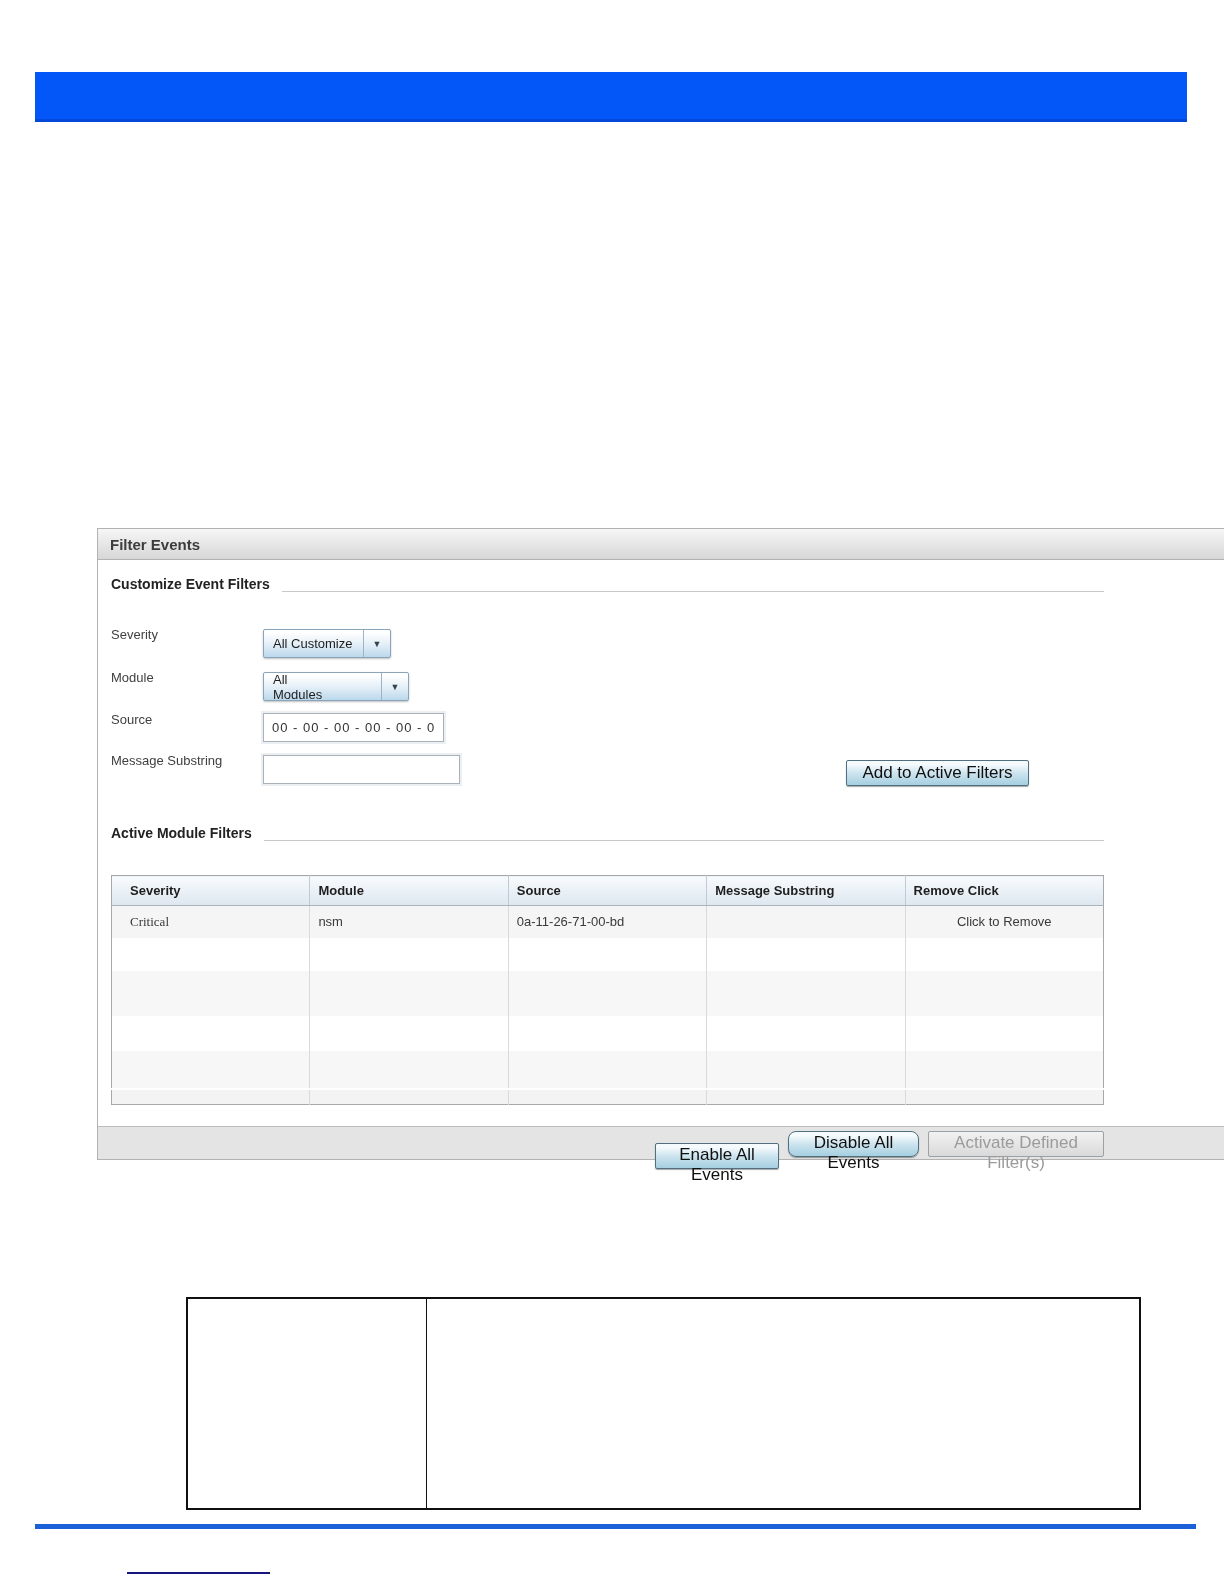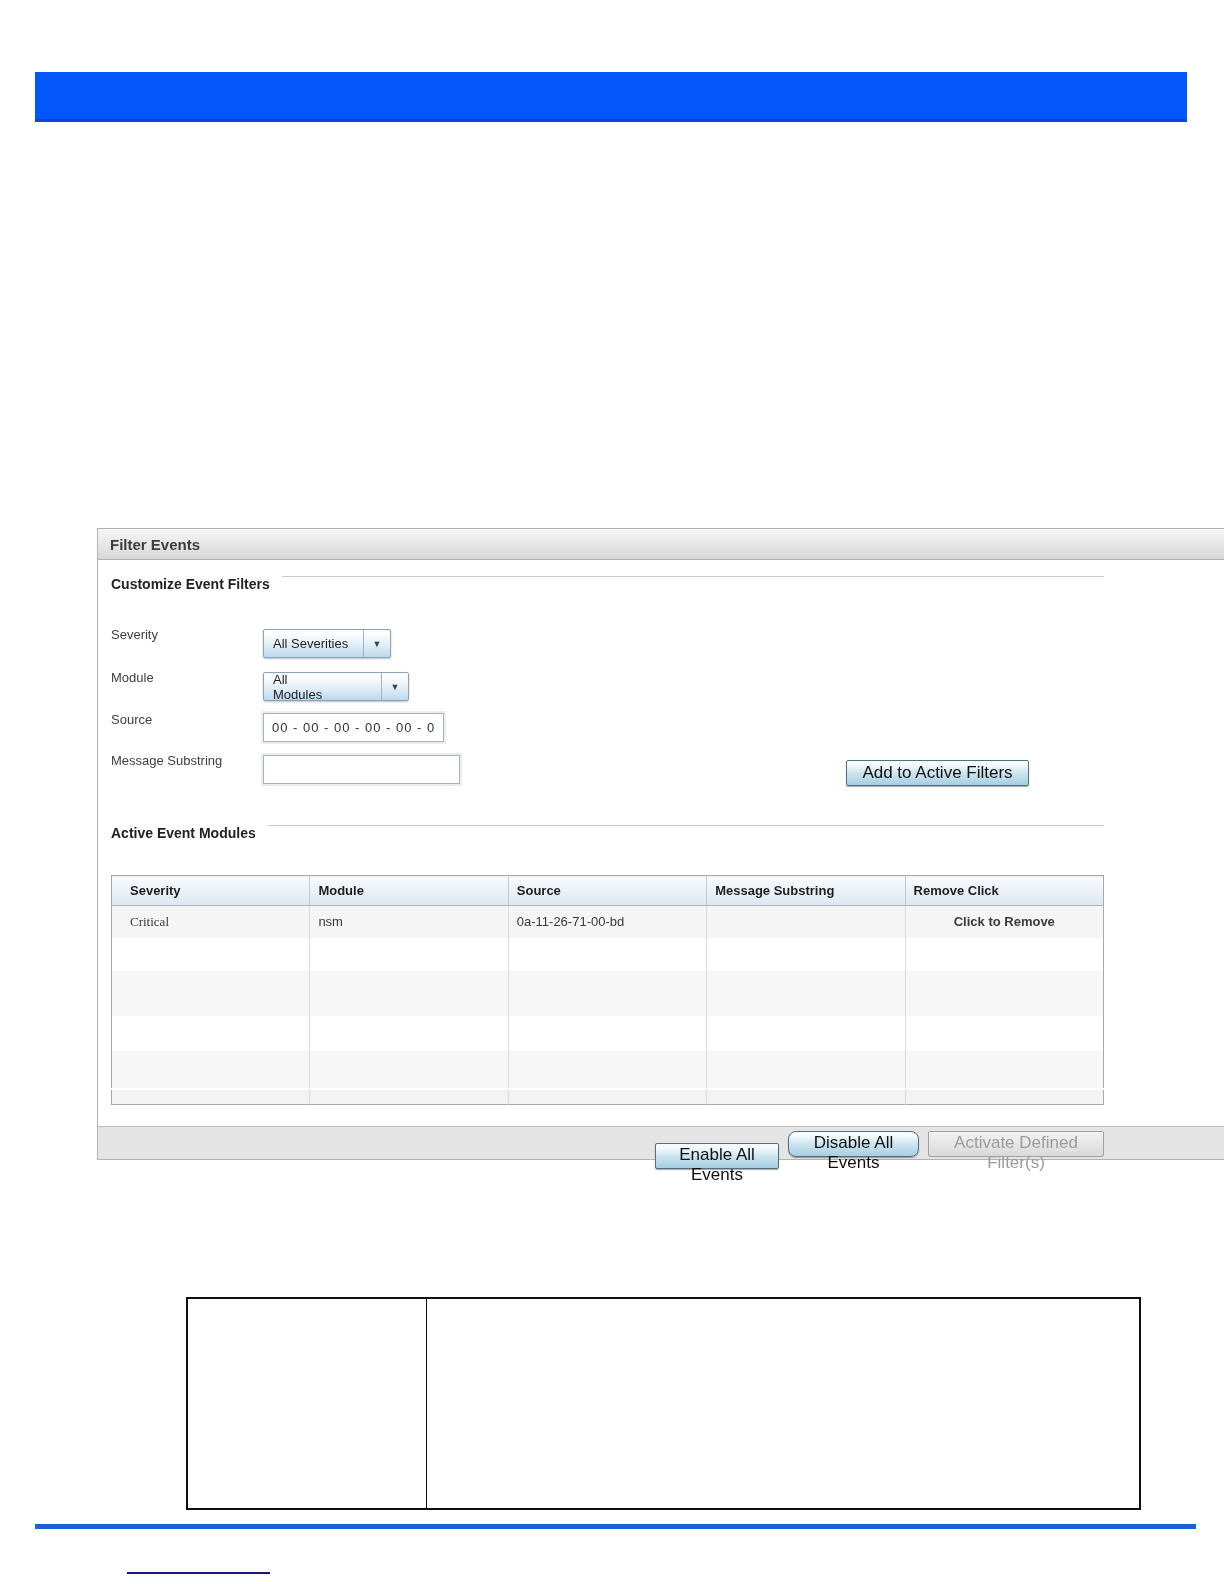--- a/index.html
+++ b/index.html
@@ -18,21 +18,21 @@
            background:#ffffff; border:1px solid #b2b2b2; }
   .panel-header { position:absolute; left:0; top:0; right:0; height:31px;
            background:linear-gradient(#f6f6f6,#d7d7d7); border-bottom:1px solid #b2b2b2;
            display:flex; align-items:center; padding:0 12px; }
   .panel-title { font-weight:bold; font-size:15px; color:#3c3c3c; flex:1; }
   .help-icon { width:19px; height:19px; border-radius:50%;
            background:radial-gradient(circle at 35% 30%, #64a6f2, #1a5fc9 72%);
            border:1px solid #144a9e; color:#ffffff; font-weight:bold; font-size:13px;
            display:flex; align-items:center; justify-content:center; cursor:pointer; }
 
-  .sec-head { position:absolute; left:13px; width:993px; display:flex; align-items:flex-start; }
+  .sec-head { position:absolute; left:13px; width:993px; display:flex; align-items:flex-end; }
   .sec-head span { font-weight:bold; font-size:14px; color:#222222; white-space:nowrap; }
   .sec-head .rule { flex:1; border-top:1px solid #c9c9c9; margin-left:12px; }
 
   .fld-label { position:absolute; left:13px; font-size:13px; color:#3f3f3f; }
 
   .dropdown { position:absolute; height:29px; display:flex; align-items:stretch;
            border:1px solid #8aa4ba; border-radius:2px;
            background:linear-gradient(#ffffff 10%, #e2eef7 55%, #bcd8ec);
            box-shadow:0 1px 2px rgba(0,0,0,.25); cursor:pointer; }
   .dd-text { flex:1; font-size:13px; color:#1d1d1d; display:flex; align-items:center; padding:0 9px; }
@@ -60,21 +60,21 @@
   .af-table th:last-child { border-right:none; }
   .af-table td { border-right:1px solid #dadada; padding:0 0 0 8px; color:#3a3a3a; overflow:hidden; }
   .af-table td:first-child { padding-left:18px;font-family:Liberation Serif, serif; }
   .af-table td:last-child { border-right:none; }
   tr.row-data  { height:32px; background:#f5f5f5; }
   tr.row-e1 { height:33px; background:#ffffff; }
   tr.row-e2 { height:45px; background:#f7f7f7; }
   tr.row-e3 { height:35px; background:#ffffff; }
   tr.row-e4 { height:38px; background:#f7f7f7; }
   tr.row-e5 { height:16px; background:#f3f3f3; border-top:2px solid #ffffff; }
-  .remove-cell { font-weight:bold; text-align:center; color:#111; padding-left:0 !important; cursor:pointer; }
+  .remove-cell { font-weight:normal; text-align:center; color:#111; padding-left:0 !important; cursor:pointer; }
 
   .panel-footer { position:absolute; left:0; right:0; bottom:0; height:33px;
            background:#e4e4e4; border-top:1px solid #bdbdbd; }
 
   
   .ref-table { position:absolute; left:186px; top:1297px; width:955px; height:213px;
            border:2px solid #101010; display:flex; }
   .ref-col-left  { width:239px; border-right:1px solid #101010; }
   .ref-col-right { flex:1; }
 
@@ -93,40 +93,40 @@
     <span class="help-icon">?</span>
   </div>
 
   <div class="sec-head" style="top:47px;">
     <span>Customize Event Filters</span>
     <div class="rule"></div>
   </div>
 
   <div class="fld-label" style="top:98px;">Severity</div>
   <div class="dropdown" style="left:165px; top:100px; width:128px;">
-    <span class="dd-text">All Severities</span>
+    <span class="dd-text">All Customize</span>
     <span class="dd-arrow">▼</span>
   </div>
 
   <div class="fld-label" style="top:141px;">Module</div>
   <div class="dropdown" style="left:165px; top:143px; width:146px;gap:47px;">
     <span class="dd-text">All Modules</span>
     <span class="dd-arrow">▼</span>
   </div>
 
   <div class="fld-label" style="top:183px;">Source</div>
   <input class="txt-input txt-center" style="left: 165px; top: 184px; width: 181px;" value="00 - 00 - 00 - 00 - 00 - 00">
 
   <div class="fld-label" style="top:224px;">Message Substring</div>
   <input class="txt-input" style="left: 165px; top: 226px; width: 197px;" value="">
 
   <button class="btn" style="left:748px; top:231px; width:183px;">Add to Active Filters</button>
 
   <div class="sec-head" style="top:296px;">
-    <span>Active Event Modules</span>
+    <span>Active Module Filters</span>
     <div class="rule"></div>
   </div>
 
   <table class="af-table">
     <colgroup>
         <col style="width:20%">
         <col style="width:20%">
         <col style="width:20%">
         <col style="width:20%">
         <col style="width:20%">

